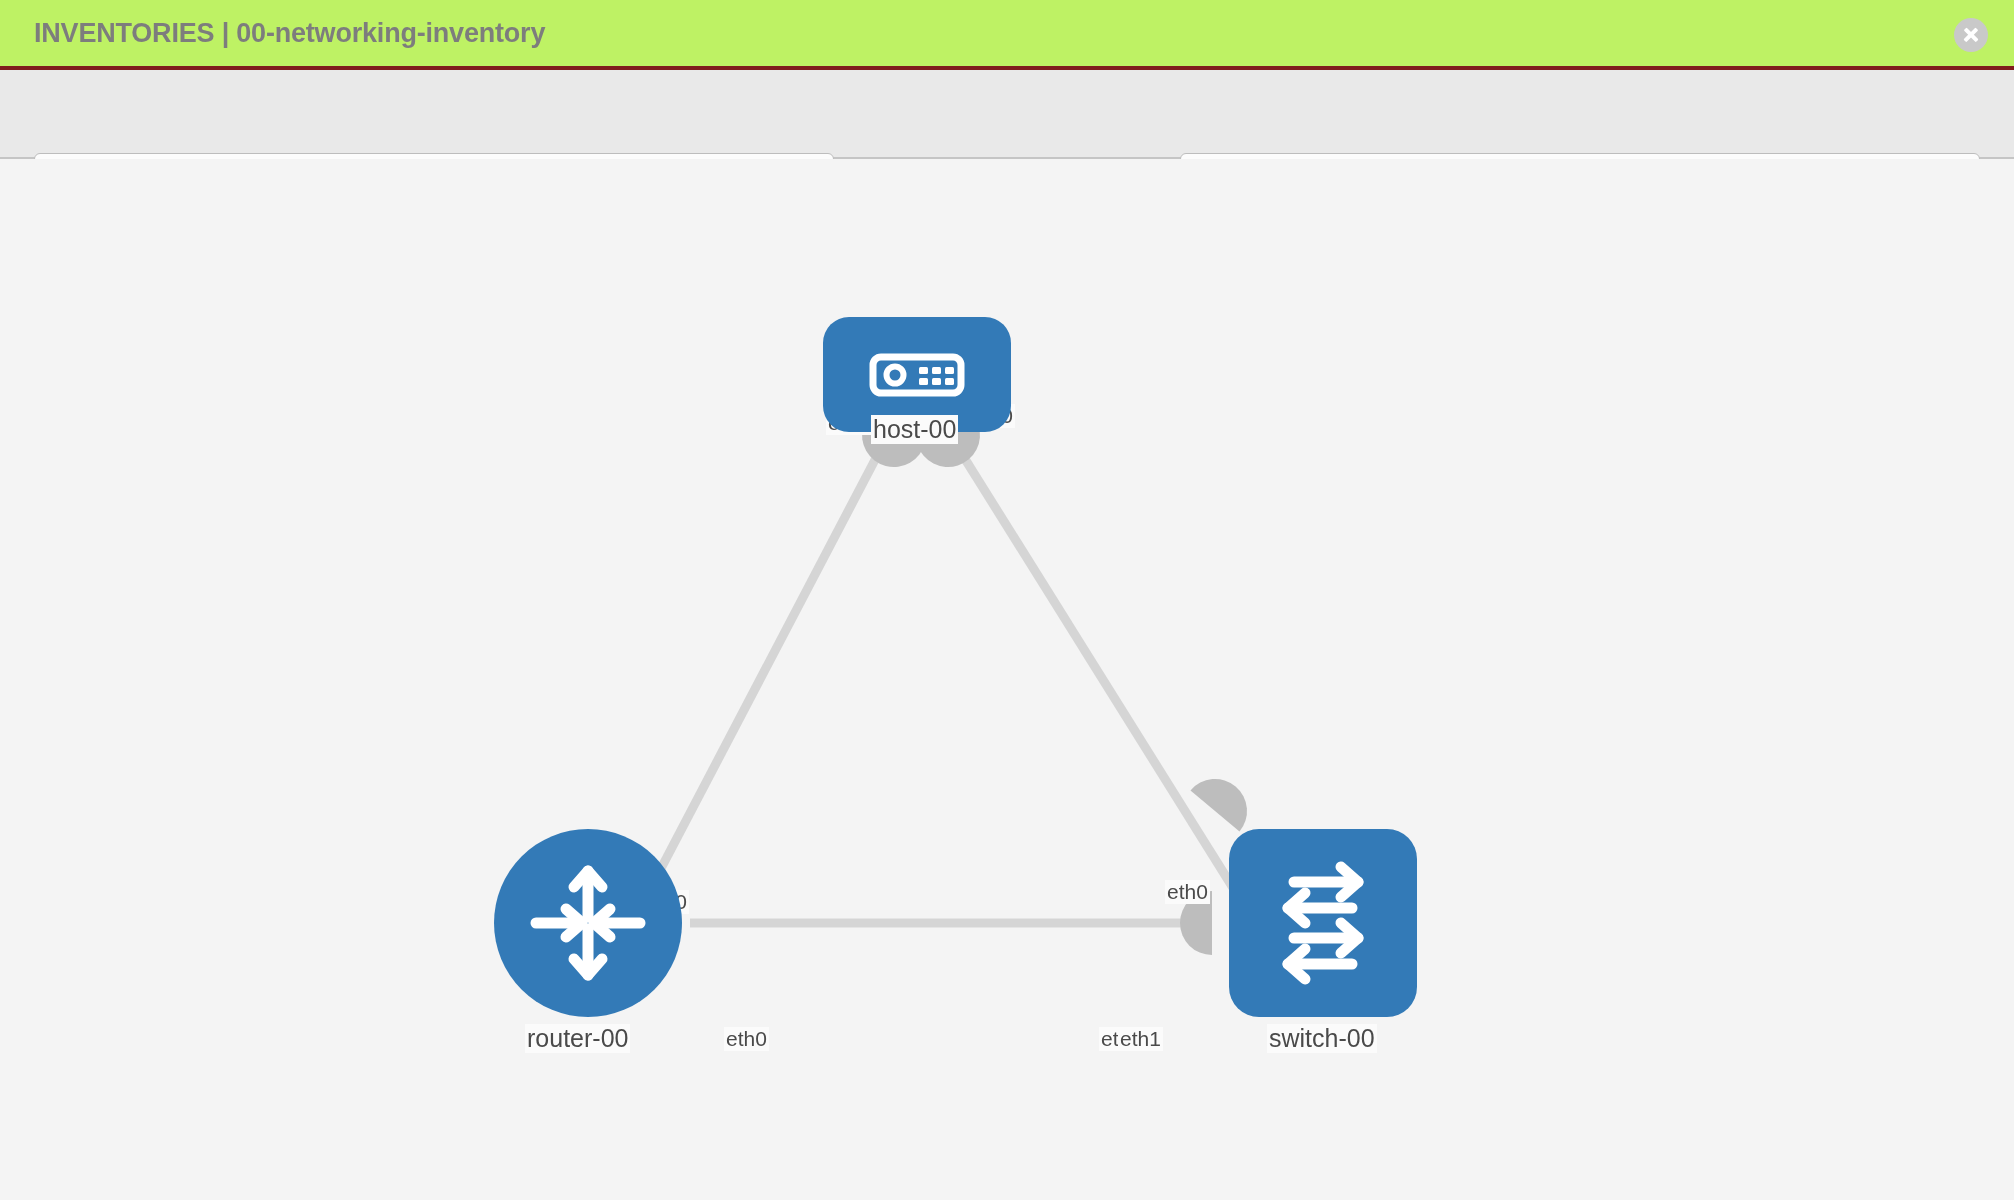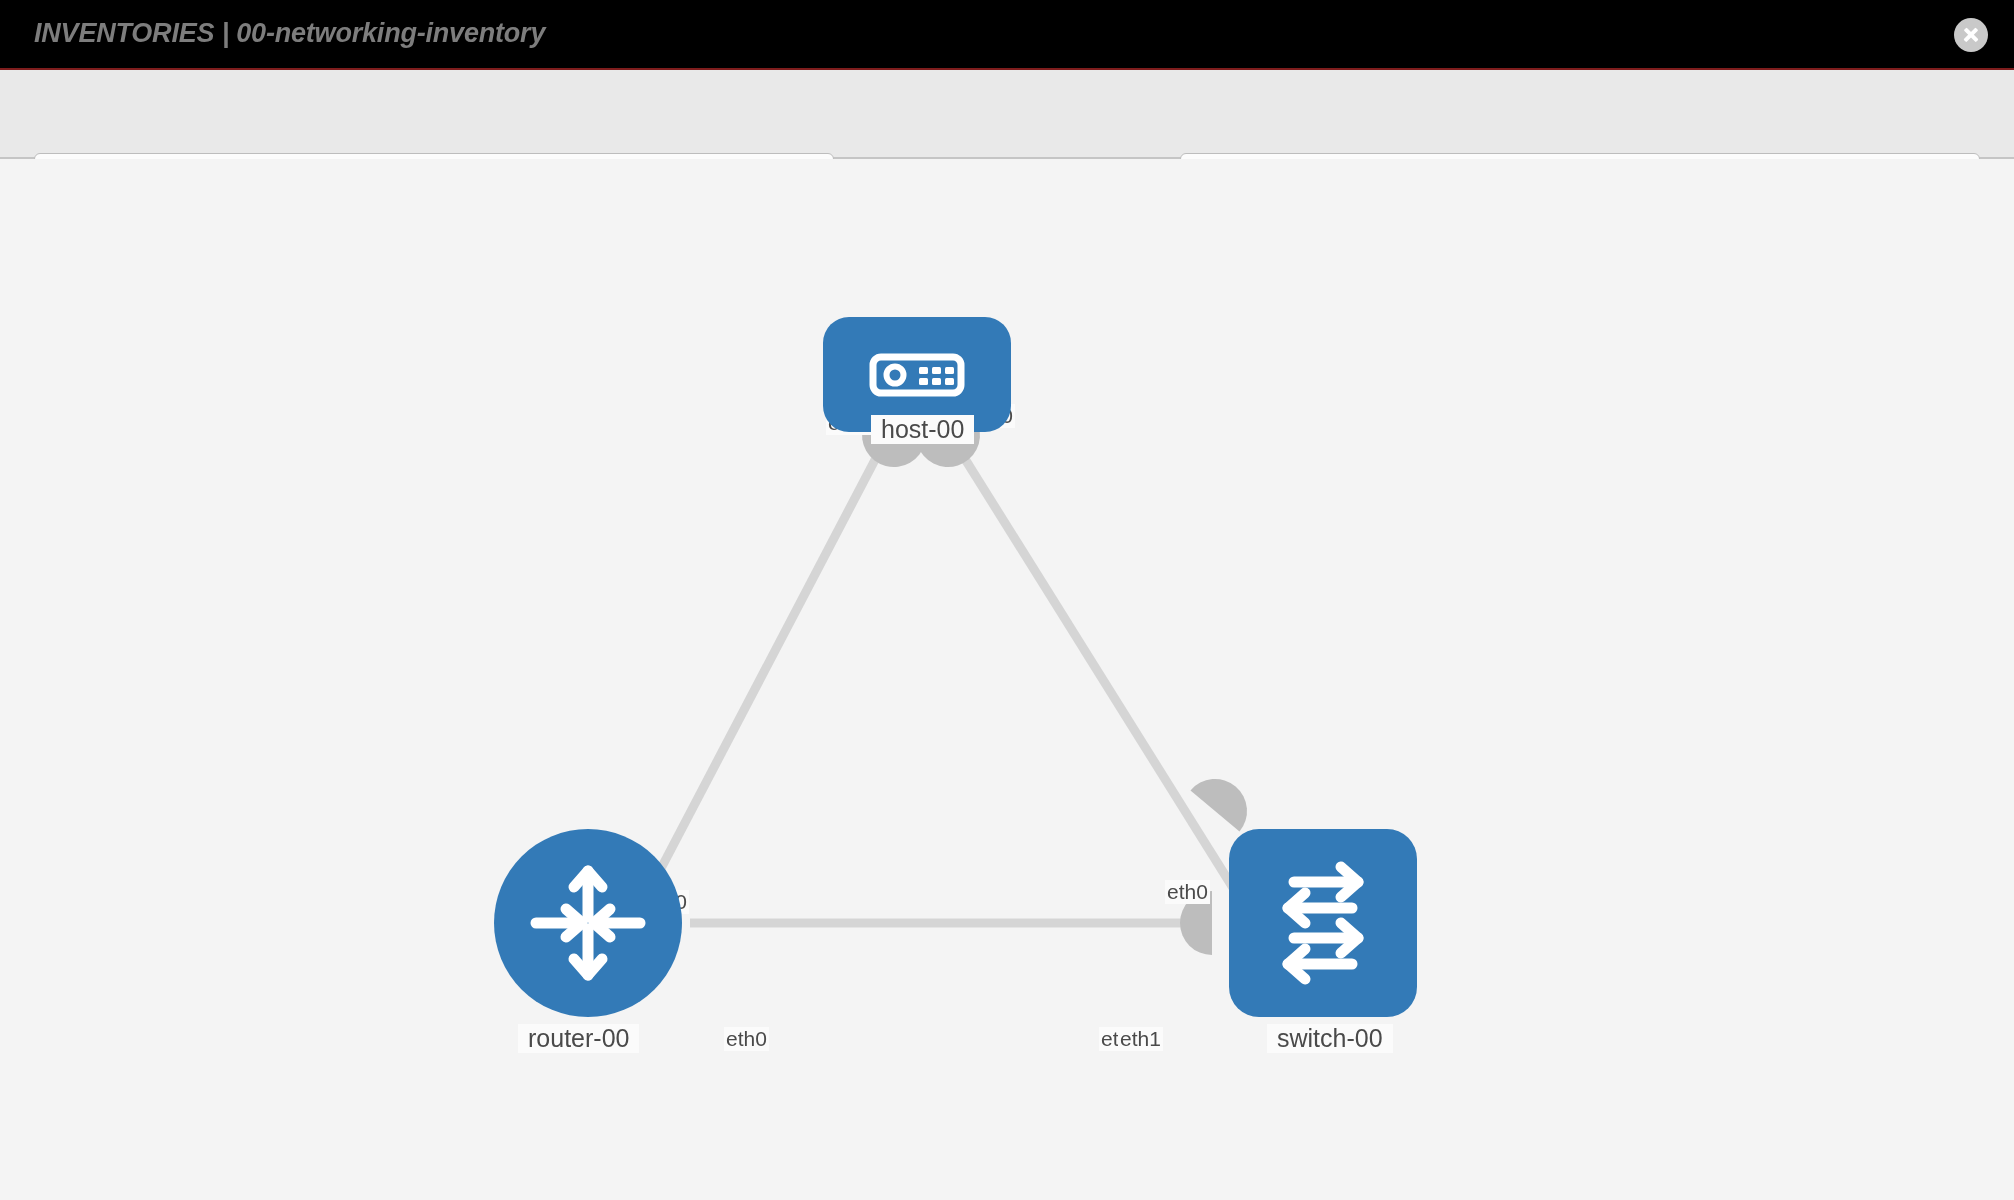--- a/index.html
+++ b/index.html
@@ -8,23 +8,22 @@
     font-family: "Liberation Sans", sans-serif;
     background: #ffffff;
     overflow: hidden;
   }
   #app { position: relative; width: 2014px; height: 1200px; }
 
   
   .header {
     position: absolute; left: 0; top: 0;
     width: 2014px; height: 70px;
-    background: #000000;
-    border-bottom: 2px solid #7f1d1d;
-    font-style: italic;
+    background: #bef264;
+    border-bottom: 4px solid #7f1d1d;
   }
   .header-title {
     position: absolute; left: 34px; top: 18px;
     font-size: 27px; font-weight: bold;
     color: #7d7d7d;
     letter-spacing: -0.2px;
     white-space: nowrap;
   }
   .close-btn {
     position: absolute; right: 26px; top: 18px;
@@ -95,32 +94,32 @@
   .node-shape {
     position: absolute; left: 0; top: 0;
     background: #337ab7;
     display: flex; align-items: center; justify-content: center;
   }
   .node-label {
     position: absolute;
     font-size: 25px; color: #4a4a4a;
     background: #fbfbfb;
     white-space: nowrap;
-    padding: 0 10px;
+    padding: 0 2px;
   }
 
   
   #node-host { left: 823px; top: 158px; width: 188px; height: 115px; }
   #node-host .node-shape { width: 188px; height: 115px; border-radius: 26px; }
   #node-host .node-label { left: 48px; top: 98px; }
 
   
   #node-router { left: 494px; top: 670px; width: 188px; height: 188px; }
   #node-router .node-shape { width: 188px; height: 188px; border-radius: 50%; }
-  #node-router .node-label { left: 24px; top: 195px; }
+  #node-router .node-label { left: 31px; top: 195px; }
 
   
   #node-switch { left: 1209px; top: 670px; width: 188px; height: 188px; margin-left: 20px; }
   #node-switch .node-shape { width: 188px; height: 188px; border-radius: 30px; }
   #node-switch .node-label { left: 38px; top: 195px; }
 
   
   .iface-label {
     position: absolute;
     font-size: 21px; color: #4a4a4a;

